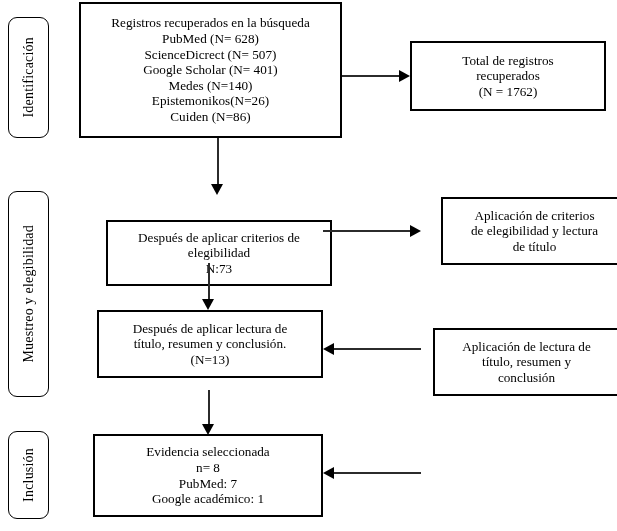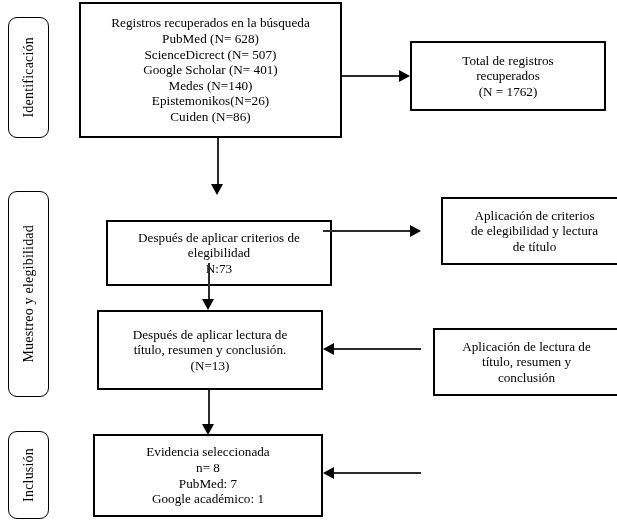--- a/index.html
+++ b/index.html
@@ -134,21 +134,21 @@
 de elegibilidad y lectura
 de título</span>
   </div>
 
   <div class="conn h" style="left:323px; top:230px; width:87px;"></div>
   <div class="arrowhead right" style="left:410px; top:225px;"></div>
 
   <div class="conn v" style="left:208px; top:263px; height:38px;"></div>
   <div class="arrowhead down" style="left:202px; top:299px;"></div>
 
-  <div class="box" style="left:97px; top:310px; width:226px; height:80px;">
+  <div class="box" style="left:97px; top:310px; width:226px; height:68px;">
     <span class="box-text">Después de aplicar lectura de
 título, resumen y conclusión.
 (N=13)</span>
   </div>
 
   <div class="box" style="left:433px; top:314px; width:187px; height:68px;margin-top:14px;">
     <span class="box-text">Aplicación de lectura de
 título, resumen y
 conclusión</span>
   </div>

